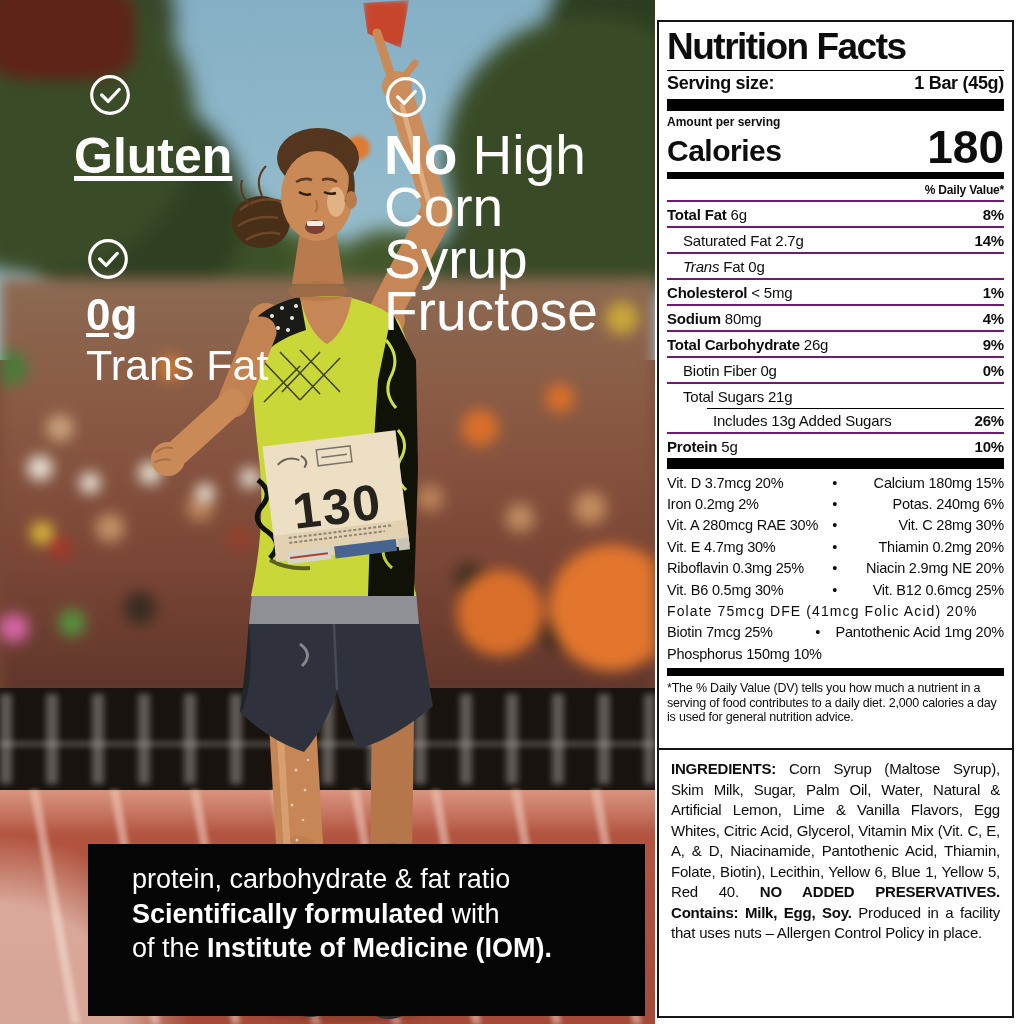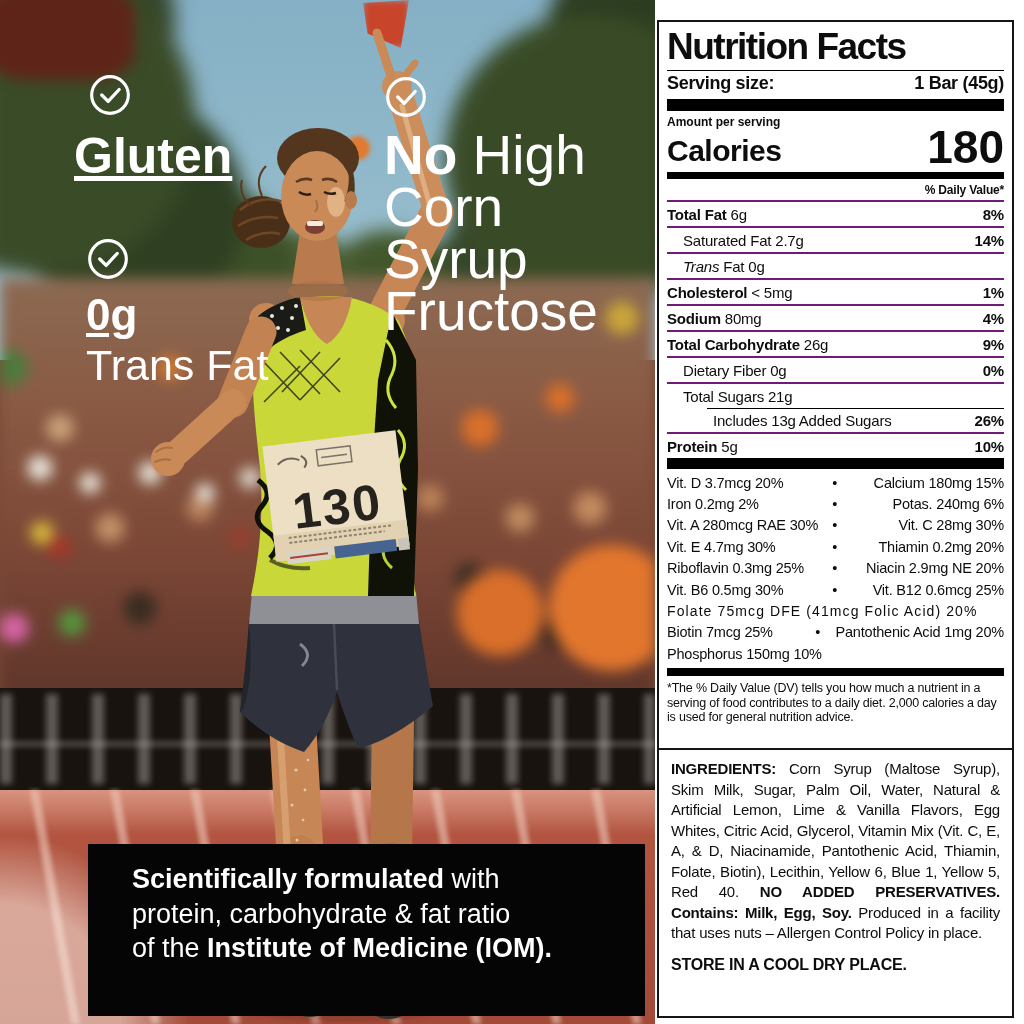--- a/index.html
+++ b/index.html
@@ -289,22 +289,22 @@
           <circle cx="24" cy="24" r="20" fill="none" stroke="#fff" stroke-width="3.4"></circle>
           <path d="M15 24 l7 7 l12 -13" fill="none" stroke="#fff" stroke-width="3.6" stroke-linecap="round" stroke-linejoin="round"></path>
         </svg>
     </div>
     <div class="ov ov3">
       <div class="l1">0g</div>
       <div class="l2">Trans Fat</div>
     </div>
 
     <div class="claim">
+      <div>protein, carbohydrate &amp; fat ratio</div>
       <div><span class="b">Scientifically formulated</span><span> with</span></div>
-      <div>protein, carbohydrate &amp; fat ratio</div>
       <div><span>of the </span><span class="b">Institute of Medicine (IOM).</span></div>
     </div>
   </div>
 
   <div class="right-col">
 
     <div class="panel nf">
       <div class="nf-title">Nutrition Facts</div>
       <div class="hair"></div>
       <div class="nf-ss">
@@ -338,21 +338,21 @@
         </div>
       <div class="nf-row">
           <span class="nm"><b>Sodium</b><span> 80mg</span></span>
           <b class="nf-dv">4%</b>
         </div>
       <div class="nf-row">
           <span class="nm"><b>Total Carbohydrate</b><span> 26g</span></span>
           <b class="nf-dv">9%</b>
         </div>
       <div class="nf-row ind1">
-          <span class="nm"><span>Dietary Fiber 0g</span></span>
+          <span class="nm"><span>Biotin Fiber 0g</span></span>
           <b class="nf-dv">0%</b>
         </div>
       <div class="nf-row ind1">
           <span class="nm"><span>Total Sugars 21g</span></span>
           <b class="nf-dv"></b>
         </div>
       <div class="nf-row ind2 inset-top">
           <span class="nm"><span>Includes 13g Added Sugars</span></span>
           <b class="nf-dv">26%</b>
         </div>
@@ -406,16 +406,15 @@
             <span class="mn-right"></span>
           </div>
       </div>
 
       <div class="bar-end"></div>
       <div class="nf-foot">*The % Daily Value (DV) tells you how much a nutrient in a serving of food contributes to a daily diet. 2,000 calories a day is used for general nutrition advice.</div>
     </div>
 
     <div class="panel ing">
       <p><span class="b">INGREDIENTS: </span><span>Corn Syrup (Maltose Syrup), Skim Milk, Sugar, Palm Oil, Water, Natural &amp; Artificial Lemon, Lime &amp; Vanilla Flavors, Egg Whites, Citric Acid, Glycerol, Vitamin Mix (Vit. C, E, A, &amp; D, Niacinamide, Pantothenic Acid, Thiamin, Folate, Biotin), Lecithin, Yellow 6, Blue 1, Yellow 5, Red 40. </span><span class="b">NO ADDED PRESERVATIVES. Contains: Milk, Egg, Soy. </span><span>Produced in a facility that uses nuts – Allergen Control Policy in place.</span></p>
-      <div class="ing-store">STORE IN A COOL DRY PLACE.</div>
     </div>
   </div>
 </div>
 
 </body></html>

